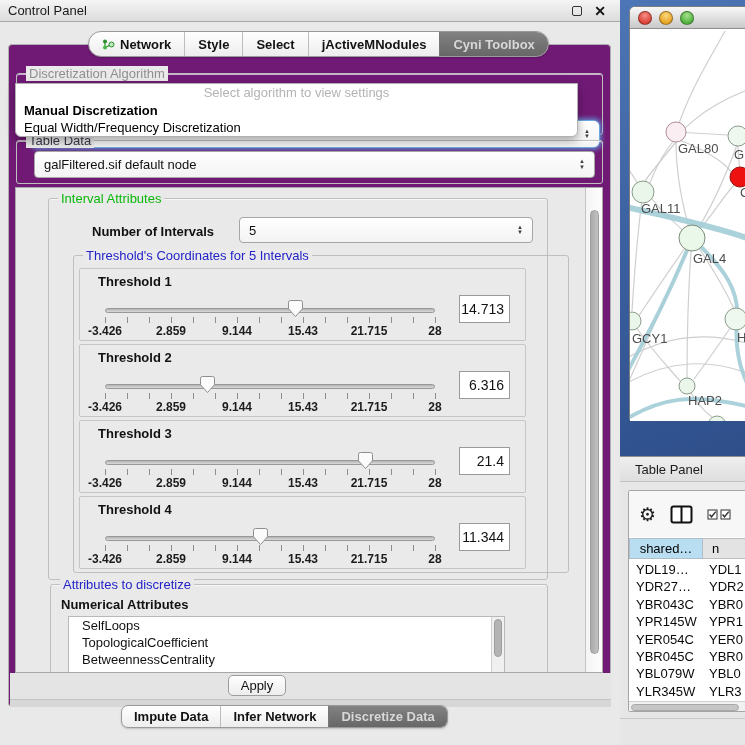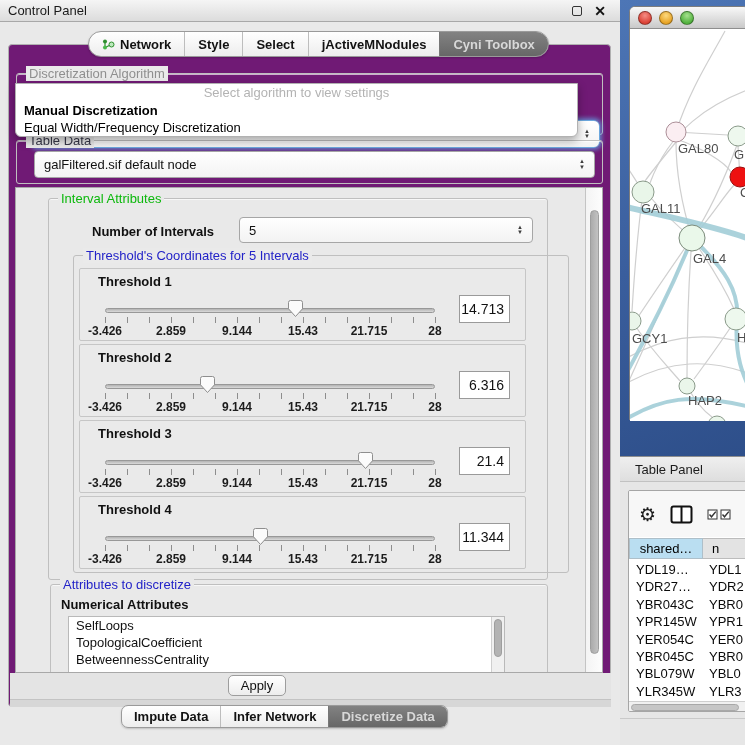--- a/index.html
+++ b/index.html
@@ -86,21 +86,21 @@
   .ticklabs { position:absolute; left:0; top:27px; width:330px; height:12px; }
   .ticklab { position:absolute; transform:translateX(-50%); font-size:12px; font-weight:bold; color:#1c1c1c; white-space:nowrap; }
   .valbox { position:absolute; left:379px; top:26px; width:51px; height:28px; background:#fff;
     border:1px solid #9a9a9a; font-size:14px; color:#111; display:flex; align-items:center;
     justify-content:flex-end; padding:0 5px; }
 
   #attr-group { left:34px; top:396px; width:498px; height:118px; }
   #attr-subtitle { position:absolute; left:10px; top:12px; font-size:13px; font-weight:bold; color:#111; }
   #attr-list { position:absolute; left:17px; top:31px; width:437px; height:84px; background:#fff;
     border:1px solid #b9b9b9; overflow:hidden; font-size:13px; color:#111; }
-  #attr-list .item { height:17px; line-height:17px; padding-left:7px; white-space:nowrap; }
+  #attr-list .item { height:17px; line-height:17px; padding-left:13px; white-space:nowrap; }
   #attr-scroll { position:absolute; right:0; top:0; width:13px; height:100%;
     background:#f0f0f0; border-left:1px solid #cfcfcf; }
   #attr-scroll .thumb-v { position:absolute; left:2px; top:2px; width:8px; height:38px;
     border-radius:4px; background:#b3b3b3; border:1px solid #9e9e9e; }
 
   #apply-row { position:absolute; left:1px; top:628px; width:601px; height:26px; background:#e4e4e4; }
   #apply-btn { position:absolute; left:218px; top:2px; width:58px; height:21px;
     background:linear-gradient(#ffffff,#ededed); border:1px solid #9d9d9d; border-radius:5px;
     font-size:13px; color:#111; display:flex; align-items:center; justify-content:center; }
   #lower-strip { position:absolute; left:1px; top:654px; width:601px; height:8px;

